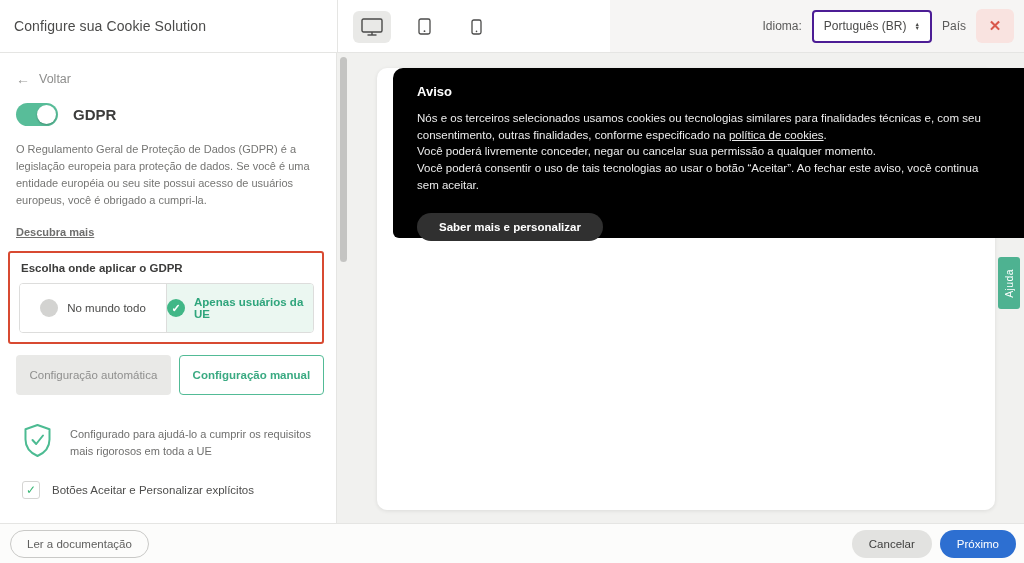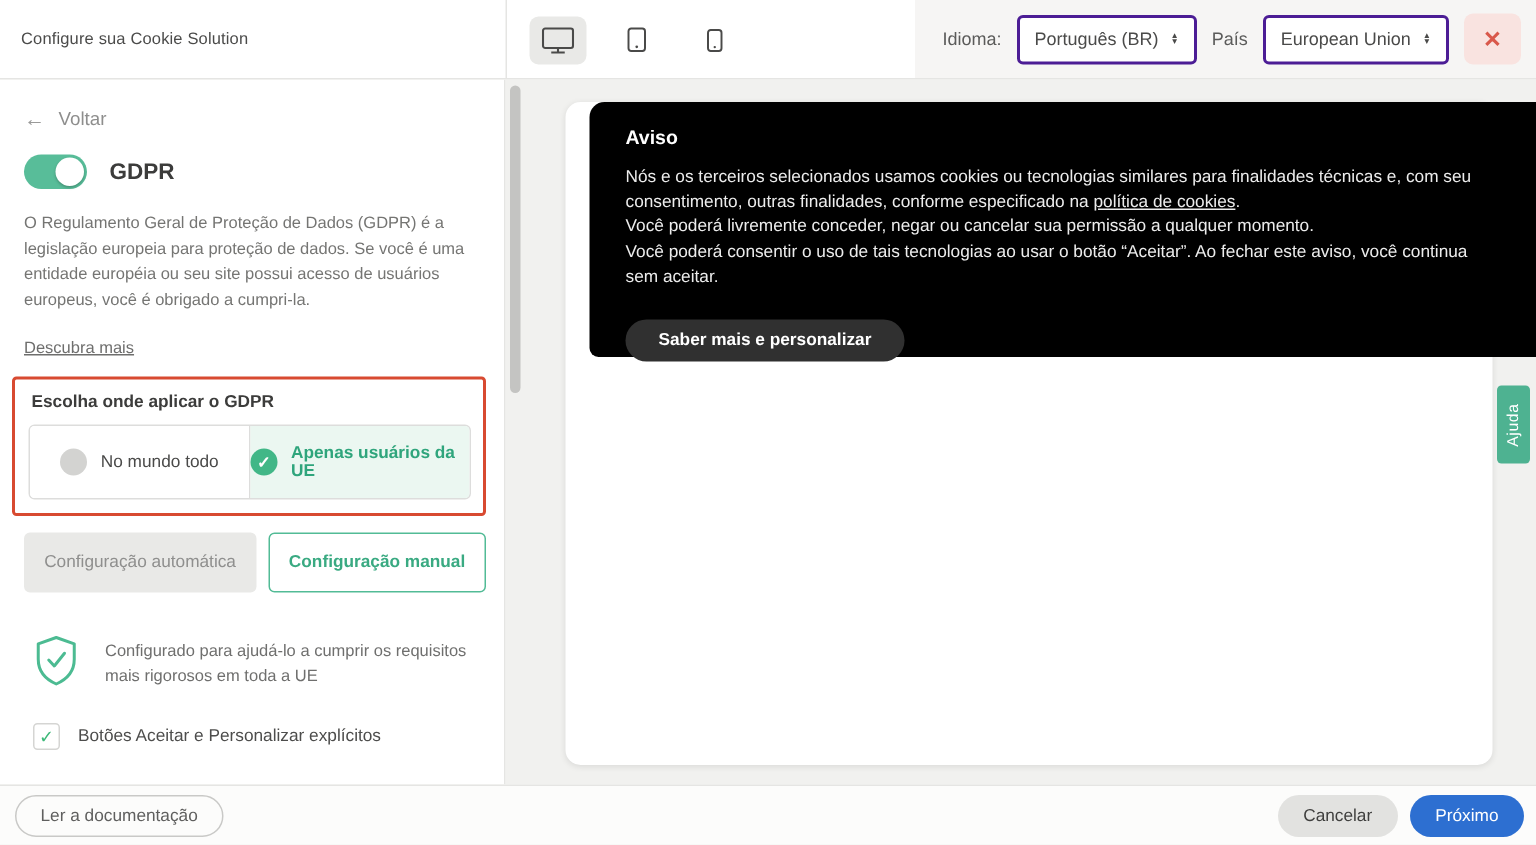--- a/index.html
+++ b/index.html
@@ -4,42 +4,42 @@
 <style>
   * { margin:0; padding:0; box-sizing:border-box; }
   html,body { width:1024px; height:563px; }
   body { font-family:"Liberation Sans", sans-serif; }
   #app { position:relative; width:1024px; height:563px; background:#f1f1ef; overflow:hidden; }
 
   
   .topbar { position:absolute; top:0; left:0; width:1024px; height:53px; background:#fff; border-bottom:1px solid #e5e5e3; z-index:6; }
   .topbar-tint { position:absolute; top:0; left:610px; right:0; height:52px; background:#f6f5f4; }
   .topbar-divider { position:absolute; top:0; left:337px; width:1px; height:52px; background:#e5e5e3; }
-  .app-title { position:absolute; left:14px; top:0; height:52px; line-height:52px; font-size:11px; color:#4b4b4a; font-weight:500; letter-spacing:.1px; }
+  .app-title { position:absolute; left:14px; top:0; height:52px; line-height:52px; font-size:14px; color:#4b4b4a; font-weight:500; letter-spacing:.1px; }
   .device-group { position:absolute; left:353px; top:10px; height:33px; display:flex; align-items:center; gap:14px; }
   .device-btn { width:38px; height:32px; display:flex; align-items:center; justify-content:center; border-radius:6px; cursor:pointer; }
   .device-btn.selected { background:#e9e9e7; }
   .device-btn svg { display:block; }
   .top-right { position:absolute; right:10px; top:9px; display:flex; align-items:center; gap:10px; }
   .top-label { font-size:12px; color:#5b5b5a; }
   .select-box { display:flex; align-items:center; gap:8px; background:#fff; border:2px solid #4c1d95; border-radius:4px; height:33px; padding:0 10px; font-size:12px; color:#4a4a49; cursor:pointer; }
   .updown { display:flex; flex-direction:column; line-height:4px; font-size:5.5px; color:#4a4a49; }
   .close-red { width:38px; height:34px; background:#f9e3e0; border-radius:6px; display:flex; align-items:center; justify-content:center; color:#d9584b; font-size:15px; font-weight:bold; cursor:pointer; }
 
   
   .sidebar { position:absolute; top:53px; left:0; width:337px; height:470px; background:#fff; border-right:1px solid #e5e5e3; overflow:hidden; z-index:3; }
   .side-inner { padding:14px 12px 0 16px; }
   .back-row { display:flex; align-items:center; gap:9px; color:#8e8e8d; font-size:12.5px; margin:4px 0 16px; cursor:pointer; width:70px; }
   .back-arrow { font-size:14px; color:#9a9a99; }
   .gdpr-row { display:flex; align-items:center; gap:15px; margin-bottom:15px; }
   .toggle { position:relative; width:42px; height:23px; border-radius:12px; background:#58bd99; cursor:pointer; flex:none; }
   .toggle .knob { position:absolute; top:2px; right:2px; width:19px; height:19px; border-radius:50%; background:#fff; box-shadow:0 1px 2px rgba(0,0,0,.25); }
   .gdpr-label { font-size:15px; font-weight:bold; color:#3c3c3b; }
   .desc { font-size:11px; color:#757573; line-height:1.55; margin-bottom:13px; padding-right:6px; }
-  .discover { display:inline-block; font-size:11px; color:#6e6e6d; text-decoration:underline; margin-bottom:13px; cursor:pointer; }
+  .discover { display:inline-block; font-size:11px; color:#6e6e6d; text-decoration:underline; margin-bottom:13px; cursor:pointer;font-weight:bold; }
   .highlight { border:2px solid #d84a31; border-radius:3px; padding:9px 8px 9px 9px; margin:0 0 11px -8px; }
   .h-heading { font-size:11.5px; font-weight:bold; color:#3c3c3b; margin-bottom:9px; padding-left:2px; }
   .segmented { display:flex; border:1px solid #dddddc; border-radius:4px; overflow:hidden; height:50px; background:#fff; }
   .seg { flex:1; display:flex; align-items:center; justify-content:center; gap:9px; font-size:11.5px; color:#4a4a49; background:#fff; cursor:pointer; }
   .seg.first { border-right:1px solid #dddddc; }
   .seg.selected { background:#ebf7f1; color:#2fa57c; font-weight:bold; }
   .circle-gray { width:18px; height:18px; border-radius:50%; background:#d3d3d1; flex:none; }
   .circle-check { width:18px; height:18px; border-radius:50%; background:#41b787; color:#fff; font-size:11px; display:flex; align-items:center; justify-content:center; flex:none; }
   .config-heading { font-size:11.5px; font-weight:bold; color:#3c3c3b; margin:14px 0 10px; }
   .config-row { display:flex; gap:8px; margin-bottom:28px; }
@@ -120,27 +120,20 @@
     <div class="top-right">
       <span class="top-label">Idioma:</span>
       <div class="select-box">
         <span>Português (BR)</span>
         <span class="updown">
             <span>▲</span>
             <span>▼</span>
           </span>
       </div>
       <span class="top-label">País</span>
-      <div class="select-box">
-        <span>European Union</span>
-        <span class="updown">
-            <span>▲</span>
-            <span>▼</span>
-          </span>
-      </div>
       <div class="close-red">
         <span>✕</span>
       </div>
     </div>
   </div>
 
   <div class="sidebar">
     <div class="side-inner">
 
       <div class="back-row">

